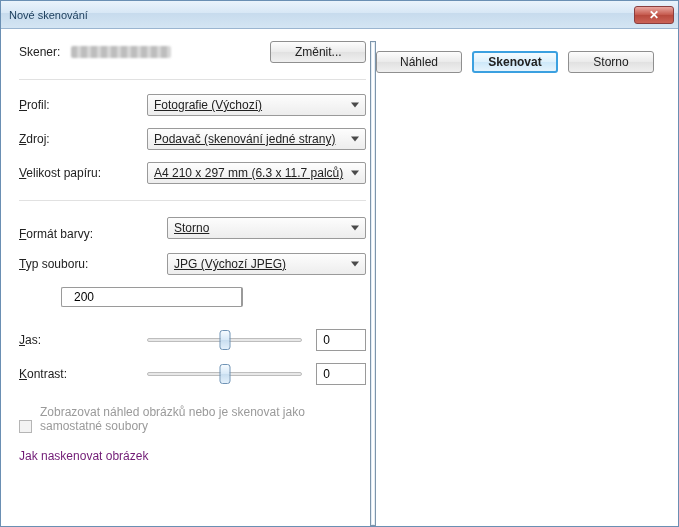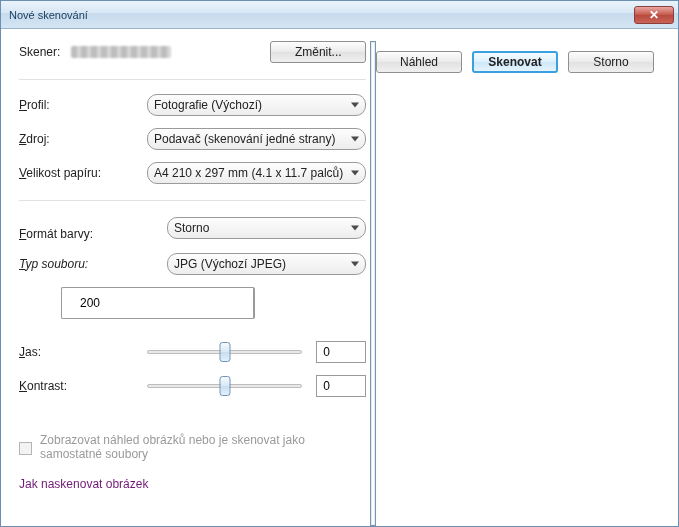--- a/index.html
+++ b/index.html
@@ -10,34 +10,34 @@
 .close-btn { width: 40px; height: 18px; border: 1px solid #8a3e3e; border-radius: 3px; background: linear-gradient(to bottom,#e9a7a0,#c65b4f 48%,#b7483c 50%,#cb6357); color: #fff; display: flex; align-items: center; justify-content: center; font-weight: bold; font-size: 11px; cursor: pointer; }
 .content { flex: 1; display: flex; padding: 12px 12px 0 18px; gap: 4px; }
 .left-pane { flex: 0 0 326px; display: flex; flex-direction: column; color: #222; }
 .right-pane { flex: 1; display: flex; flex-direction: row; }
 .row { display: flex; align-items: center; margin-bottom: 12px; }
 .row .label { flex: 0 0 128px; }
 .row .label u { text-decoration: underline; }
 .hr { height: 1px; background: #e1e1e1; margin: 4px 0 14px 0; }
 .smudge { display: inline-block; width: 100px; height: 12px; background: repeating-linear-gradient(90deg,#bdbdbd,#bdbdbd 6px,#d6d6d6 6px,#d6d6d6 10px); filter: blur(1.2px); border-radius: 2px; }
 .btn { height: 22px; border: 1px solid #8f8f8f; border-radius: 3px; background: linear-gradient(to bottom,#fdfdfd,#ebebeb 48%,#e1e1e1 50%,#f0f0f0); padding: 0 14px; cursor: pointer; font-size: 12px; color: #222; }
-.select { height: 22px; flex: 1; min-width: 0; border: 1px solid #9a9a9a; border-radius: 10px; background: linear-gradient(to bottom,#fdfdfd,#ededed); padding: 0 22px 0 6px; position: relative; display: flex; align-items: center; cursor: pointer; overflow: hidden; white-space: nowrap; }
+.select { height: 22px; flex: 1; min-width: 0; border: 1px solid #9a9a9a; border-radius: 2px; background: linear-gradient(to bottom,#fdfdfd,#ededed); padding: 0 22px 0 6px; position: relative; display: flex; align-items: center; cursor: pointer; overflow: hidden; white-space: nowrap; text-decoration: underline; }
 .select::after { content: ""; position: absolute; right: 6px; top: 50%; transform: translateY(-50%); border-left: 4px solid transparent; border-right: 4px solid transparent; border-top: 5px solid #4a4a4a; }
 .select2 { width: 160px; }
 .numbox-wrap { display: flex; width: 74px; }
-.numbox { flex: 1; height: 32px; border: 1px solid #9a9a9a; border-right: none; padding: 0 18px; background: #fff; border-radius: 2px 0 0 2px; }
+.numbox { flex: 1; height: 20px; border: 1px solid #9a9a9a; border-right: none; padding: 0 12px; background: #fff; border-radius: 2px 0 0 2px; }
 .spin { width: 16px; display: flex; flex-direction: column; border: 1px solid #9a9a9a; border-radius: 0 2px 2px 0; overflow: hidden; }
 .spin div { flex: 1; background: linear-gradient(#f8faff,#dde9f7); display: flex; align-items: center; justify-content: center; cursor: pointer; }
 .spin div + div { border-top: 1px solid #b6c8df; }
 .spin svg { width: 6px; height: 4px; }
 .slider { flex: 1; height: 22px; position: relative; display: flex; align-items: center; }
 .slider-track { height: 4px; flex: 1; background: #e8e8e8; border: 1px solid #bdbdbd; border-radius: 2px; }
 .slider-thumb { position: absolute; left: 50%; transform: translateX(-50%); width: 11px; height: 20px; background: linear-gradient(to bottom,#f6fbff,#d8e9f7 48%,#c7ddef 50%,#e3f0fb); border: 1px solid #6f93b5; border-radius: 3px; }
 .slider-value { width: 50px; height: 22px; border: 1px solid #9a9a9a; background: #fff; margin-left: 14px; padding: 3px 6px; }
-.checkbox-row { display: flex; align-items: center; gap: 8px; color: #9a9a9a; margin-top: 24px; margin-bottom: 16px; max-width: 300px; }
+.checkbox-row { display: flex; align-items: flex-end; gap: 8px; color: #9a9a9a; margin-top: 8px; margin-bottom: 16px; max-width: 300px; }
 .checkbox { width: 13px; height: 13px; border: 1px solid #b5b5b5; background: #f3f3f3; margin-top: 2px; flex: none; }
 .link { color: #701a75; cursor: pointer; }
 .preview { flex: 1; border: 1px solid #7d95ab; background: #fff; box-shadow: inset 0 0 0 1px #e3ecf4; }
 .footer { padding: 10px 12px 14px 0; display: flex; justify-content: flex-end; gap: 10px; }
 .footer .btn { width: 86px; }
 .btn-default { border: 2px solid #3ba0e0; background: linear-gradient(to bottom,#f4fbff,#dff1fc 48%,#cde8f9 50%,#e6f4fd); font-weight: bold; }
 .indent2 { margin-left: 42px; }
 </style>
 </head>
 <body>
@@ -74,35 +74,35 @@
       <div class="row">
         <div class="label"><u>Z</u>droj:</div>
         <div class="select">
             <span>Podavač (skenování jedné strany)</span>
           </div>
       </div>
 
       <div class="row">
         <div class="label"><u>V</u>elikost papíru:</div>
         <div class="select">
-            <span>A4 210 x 297 mm (4.1 x 11.7 palců)</span>
+            <span>A4 210 x 297 mm (6.3 x 11.7 palců)</span>
           </div>
       </div>
 
       <div class="hr"></div>
 
       <div class="row">
         <div class="label" style="flex:0 0 148px;margin-top:12px;"><u>F</u>ormát barvy:</div>
         <div class="select select2">
             <span>Storno</span>
           </div>
       </div>
 
       <div class="row">
-        <div class="label" style="flex:0 0 148px;font-style:italic;"><u>T</u>yp souboru:</div>
+        <div class="label" style="flex:0 0 148px;"><u>T</u>yp souboru:</div>
         <div class="select select2">
             <span>JPG (Výchozí JPEG)</span>
           </div>
       </div>
 
       <div class="row">
         <div class="indent2 numbox-wrap">
           <input class="numbox" value="200" style="">
           <div class="spin">
             <div>

